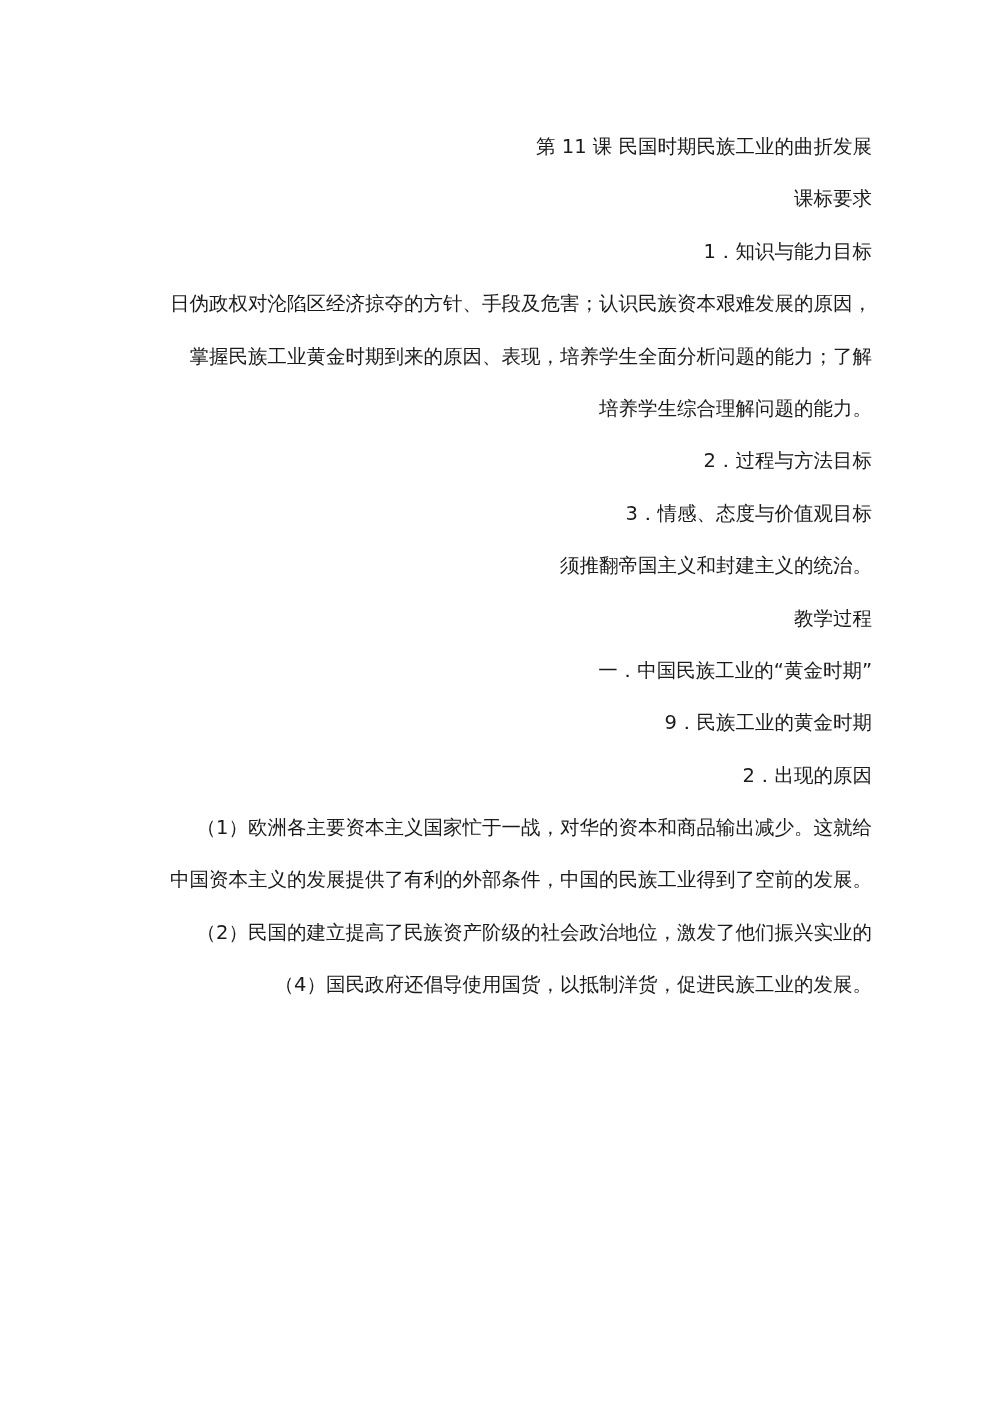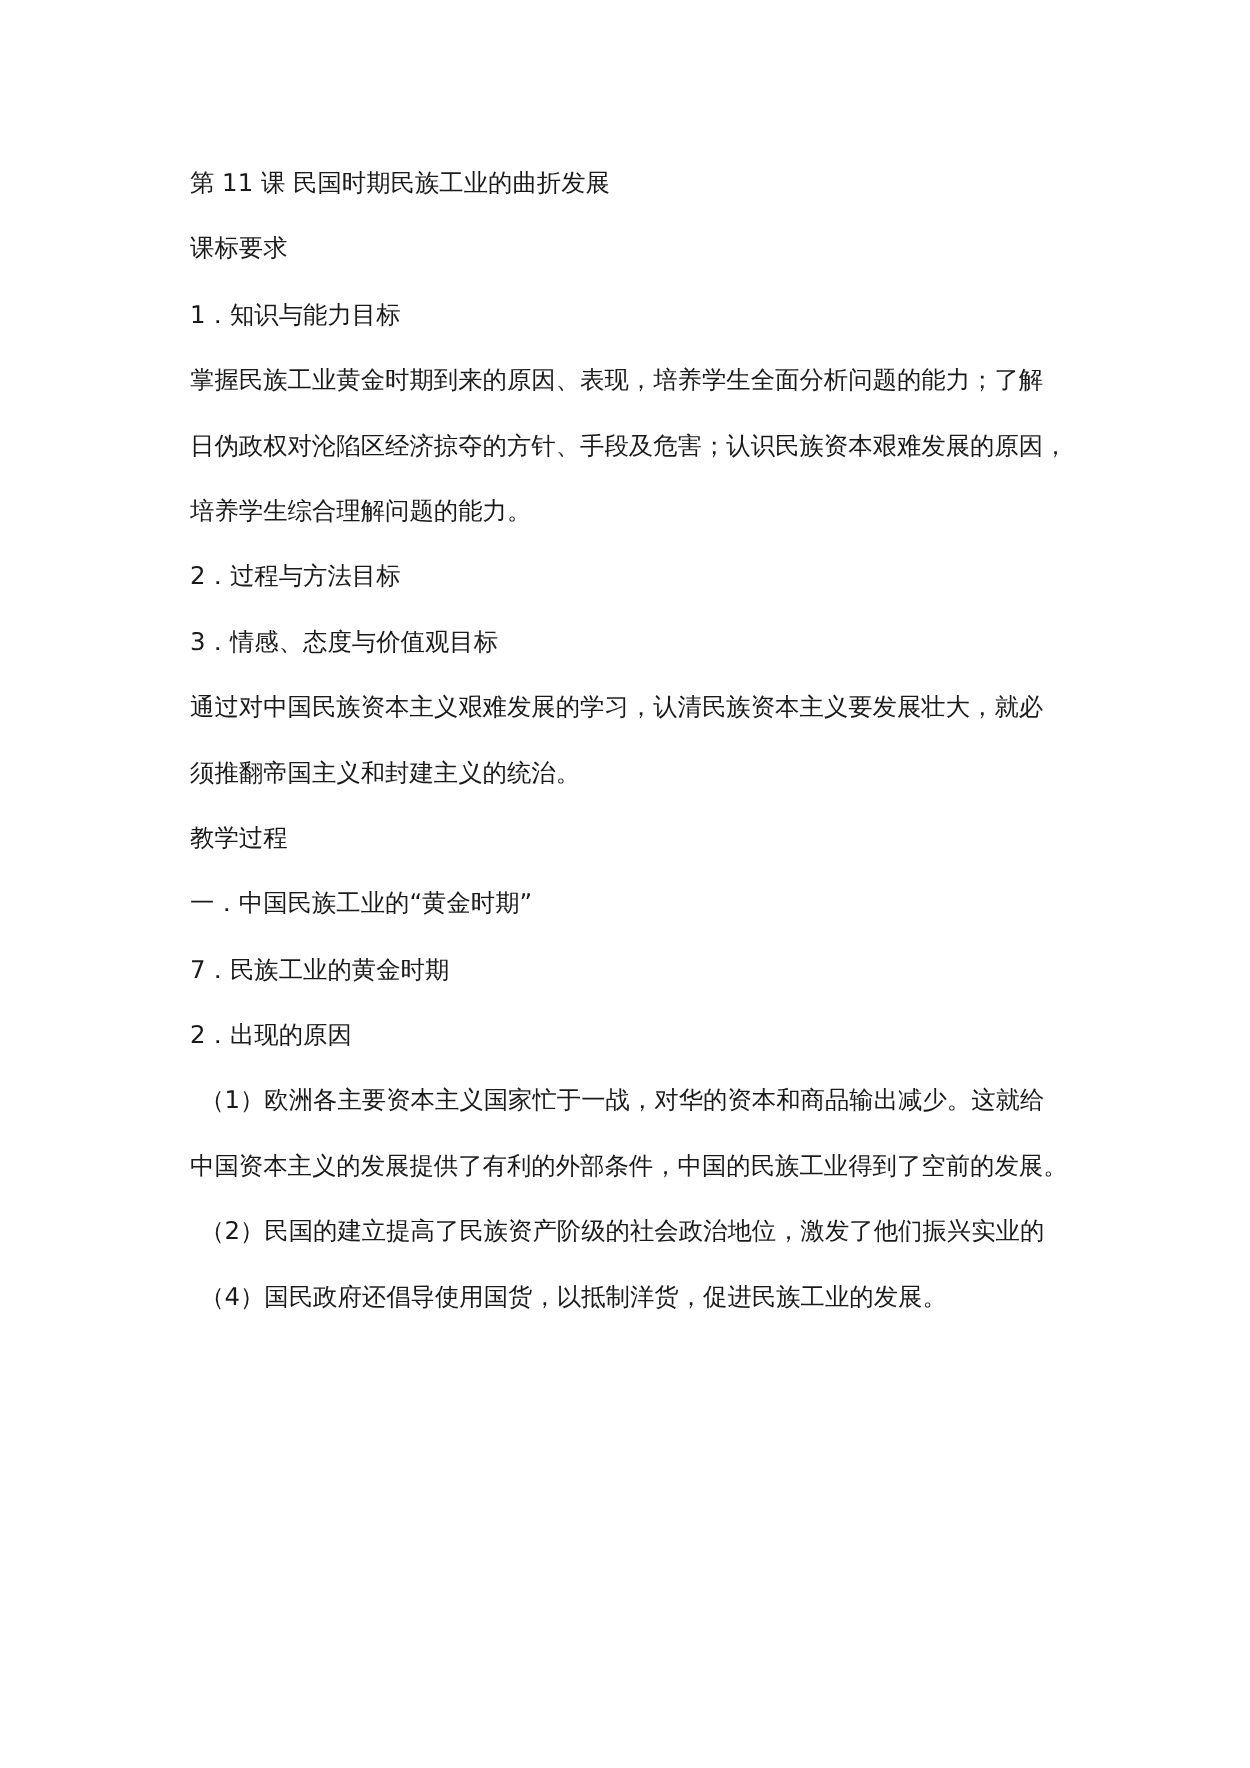--- a/index.html
+++ b/index.html
@@ -20,40 +20,40 @@
       left: 152px;
       top: 132px;
       width: 720px;
     }
     .line {
       height: 52.4px;
       line-height: 30px;
       font-size: 19.5px;
       white-space: nowrap;
       letter-spacing: 0px;
+      text-align: right;
     }
     .indent {
       padding-left: 8px;
     }
   </style>
 </head>
 <body>
 
 <div class="page">
   <div class="line">第 11 课  民国时期民族工业的曲折发展</div>
   <div class="line">课标要求</div>
   <div class="line">1．知识与能力目标</div>
+  <div class="line">日伪政权对沦陷区经济掠夺的方针、手段及危害；认识民族资本艰难发展的原因，</div>
   <div class="line">掌握民族工业黄金时期到来的原因、表现，培养学生全面分析问题的能力；了解</div>
-  <div class="line">日伪政权对沦陷区经济掠夺的方针、手段及危害；认识民族资本艰难发展的原因，</div>
   <div class="line">培养学生综合理解问题的能力。</div>
   <div class="line">2．过程与方法目标</div>
   <div class="line">3．情感、态度与价值观目标</div>
-  <div class="line">通过对中国民族资本主义艰难发展的学习，认清民族资本主义要发展壮大，就必</div>
   <div class="line">须推翻帝国主义和封建主义的统治。</div>
   <div class="line">教学过程</div>
   <div class="line">一．中国民族工业的“黄金时期”</div>
-  <div class="line">7．民族工业的黄金时期</div>
+  <div class="line">9．民族工业的黄金时期</div>
   <div class="line">2．出现的原因</div>
   <div class="line indent">（1）欧洲各主要资本主义国家忙于一战，对华的资本和商品输出减少。这就给</div>
   <div class="line">中国资本主义的发展提供了有利的外部条件，中国的民族工业得到了空前的发展。</div>
   <div class="line indent">（2）民国的建立提高了民族资产阶级的社会政治地位，激发了他们振兴实业的</div>
   <div class="line indent">（4）国民政府还倡导使用国货，以抵制洋货，促进民族工业的发展。</div>
 </div>
 
 </body></html>

